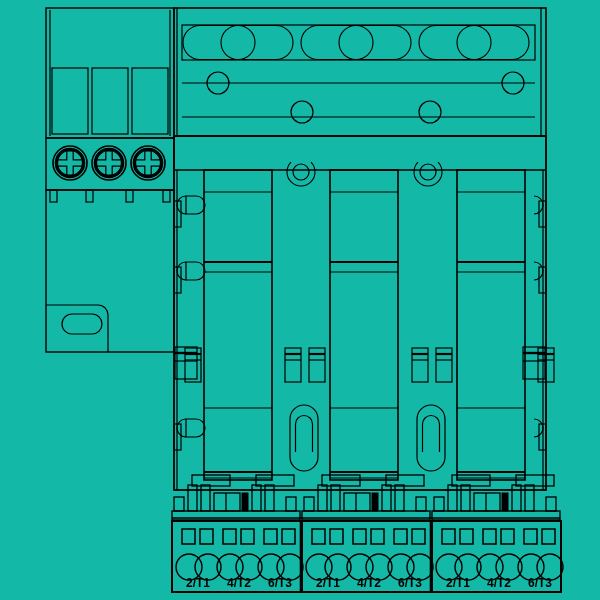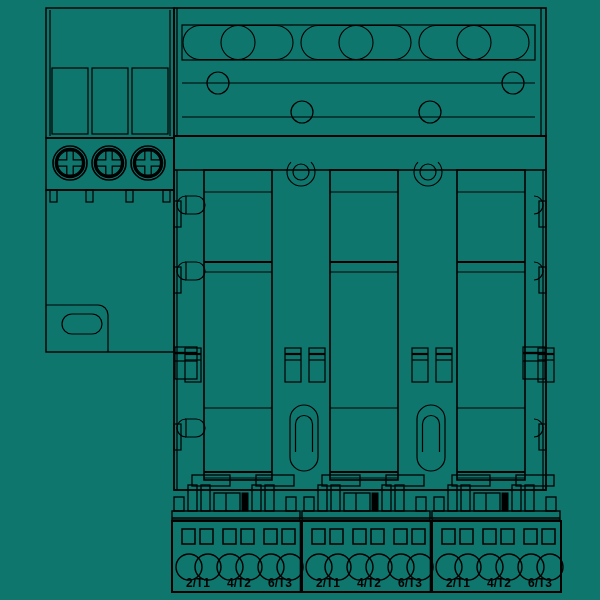--- a/index.html
+++ b/index.html
@@ -4,21 +4,21 @@
 <title>Technical Drawing</title>
 <style>
   html,body{margin:0;padding:0;background:#ffffff;}
   body{
     font-family:"Liberation Sans", sans-serif;
     width:600px;height:600px;overflow:hidden;
   }
   #stage{
     position:relative;
     width:600px;height:600px;
-    background:#0f766e;
+    background:#14b8a6;
   }
   #dwg{display:block;width:600px;height:600px;}
 </style>
 </head>
 <body>
 
 <div id="stage">
 
   <svg id="dwg" viewBox="0 0 600 600" xmlns="http://www.w3.org/2000/svg" shape-rendering="geometricPrecision">
 

